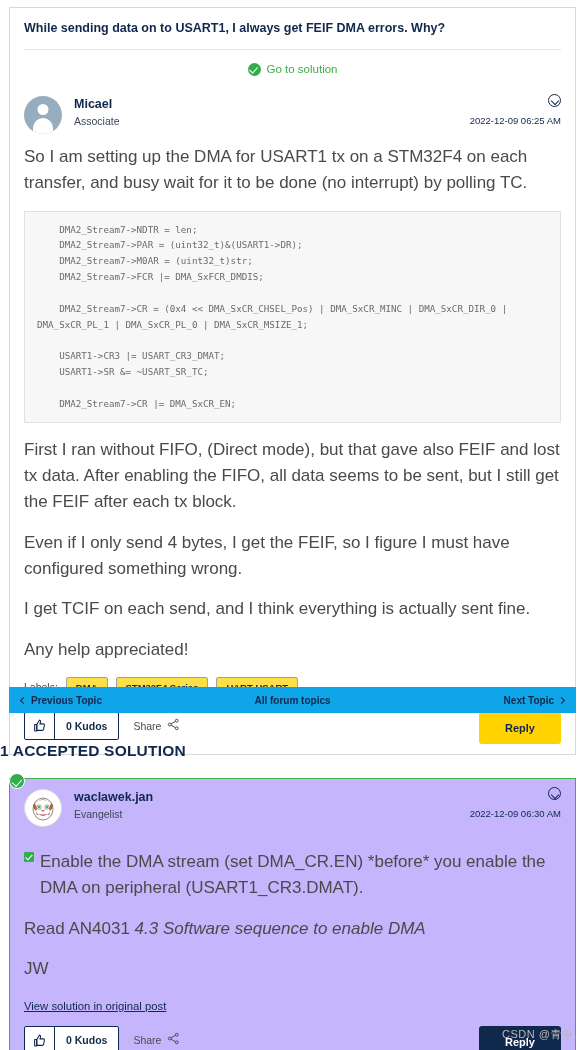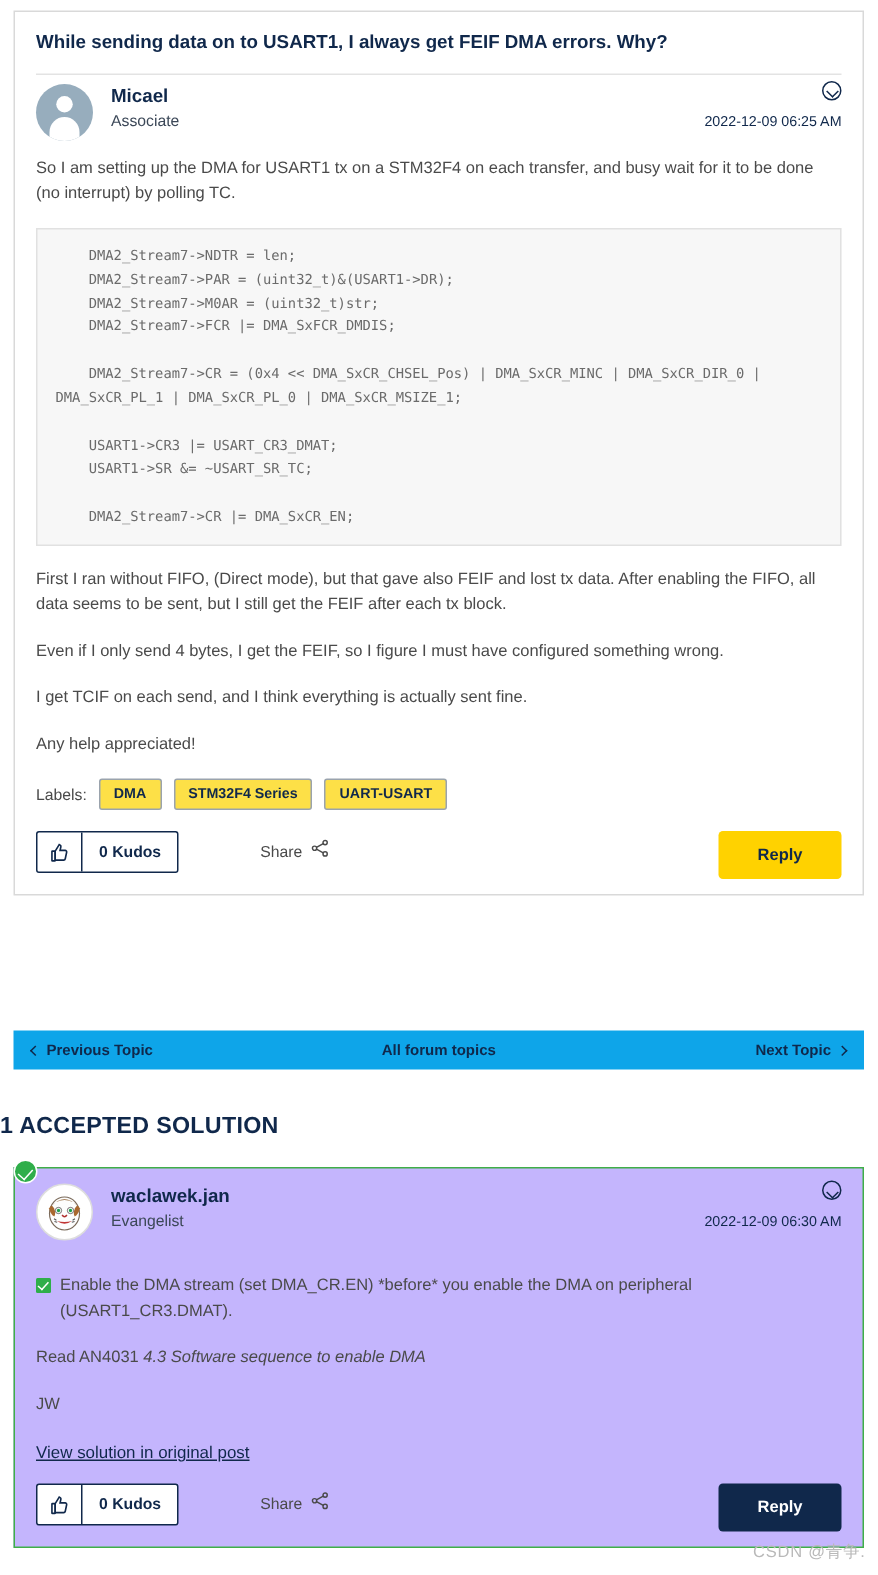--- a/index.html
+++ b/index.html
@@ -86,21 +86,21 @@
   .chev-circle::after {
     content: ""; position: absolute; left: 3.2px; top: 3.6px;
     width: 5px; height: 5px; border: solid #10284b;
     border-width: 0 1.3px 1.3px 0; transform: rotate(45deg);
   }
   .post-date { font-size: 9.5px; color: #10284b; white-space: nowrap; }
 
   
   .post-body { padding: 10px 14px 0 14px; }
   .post-body p {
-    font-size: 11px; line-height: 1.55; color: #4a4a4a; margin: 0 0 14px 0;
+    font-size: 17px; line-height: 1.55; color: #4a4a4a; margin: 0 0 14px 0;
   }
   pre.codeblock {
     background: #f7f7f7; border: 1px solid #e1e1e1;
     font-family: "DejaVu Sans Mono", monospace;
     font-size: 9.2px; line-height: 1.72; color: #6b6b6b;
     padding: 10px 12px; margin: 0 0 14px 0;
     white-space: pre-wrap; word-break: break-word;
   }
 
   
@@ -111,21 +111,21 @@
   .labels-caption { font-size: 10.5px; color: #4a4a4a; }
   .label-chip {
     border: 1px solid #9aa3ad; border-radius: 2px;
     font-size: 9.5px; font-weight: bold; color: #10284b;
     padding: 4px 9px; background: #fde047; white-space: nowrap;
   }
 
   
   .action-bar {
     display: flex; align-items: center;
-    padding: 0 14px 14px 14px; position: relative; min-height: 42px; gap: 40px;
+    padding: 0 14px 14px 14px; position: relative; min-height: 42px;
   }
   .kudos-group {
     display: flex; align-items: stretch;
     border: 1px solid #10284b; border-radius: 2px; background:#fff;
   }
   .kudos-thumb {
     width: 30px; display: flex; align-items: center; justify-content: center;
     border-right: 1px solid #10284b; padding: 6px 0;
   }
   .kudos-count {
@@ -207,20 +207,26 @@
   }
 </style>
 </head>
 <body>
 
 <div class="card" id="topic-card">
 
   <div class="topic-title">While sending data on to USART1, I always get FEIF DMA errors. Why?</div>
   <div class="divider"></div>
 
+  <div class="solution-link-row">
+    <a class="solution-link" href="#">
+      <span class="check-circle"></span>
+      <span>Go to solution</span>
+    </a>
+  </div>
 
   <div class="post-head">
     <div class="avatar">
       <span class="head"></span>
       <span class="body"></span>
     </div>
     <div class="author-block">
       <div class="author-name">Micael</div>
       <div class="author-rank">Associate</div>
     </div>

